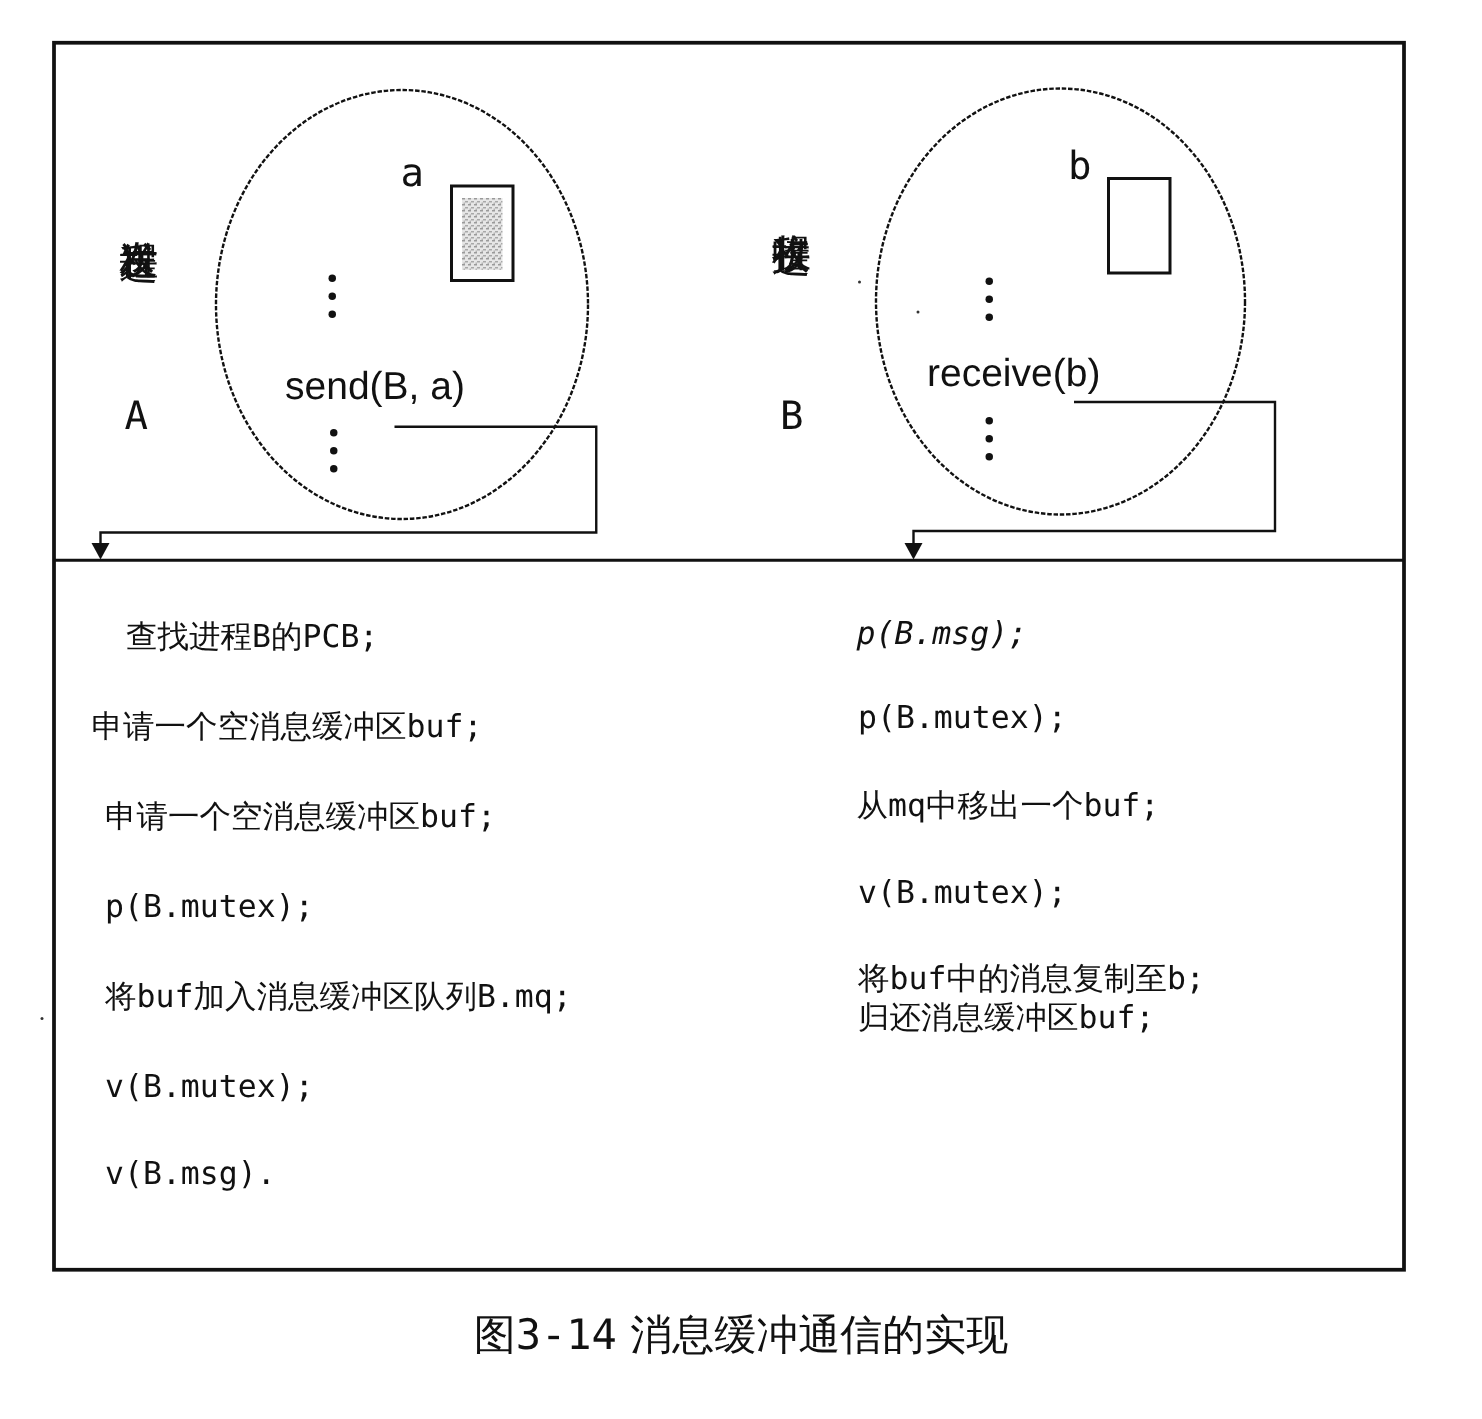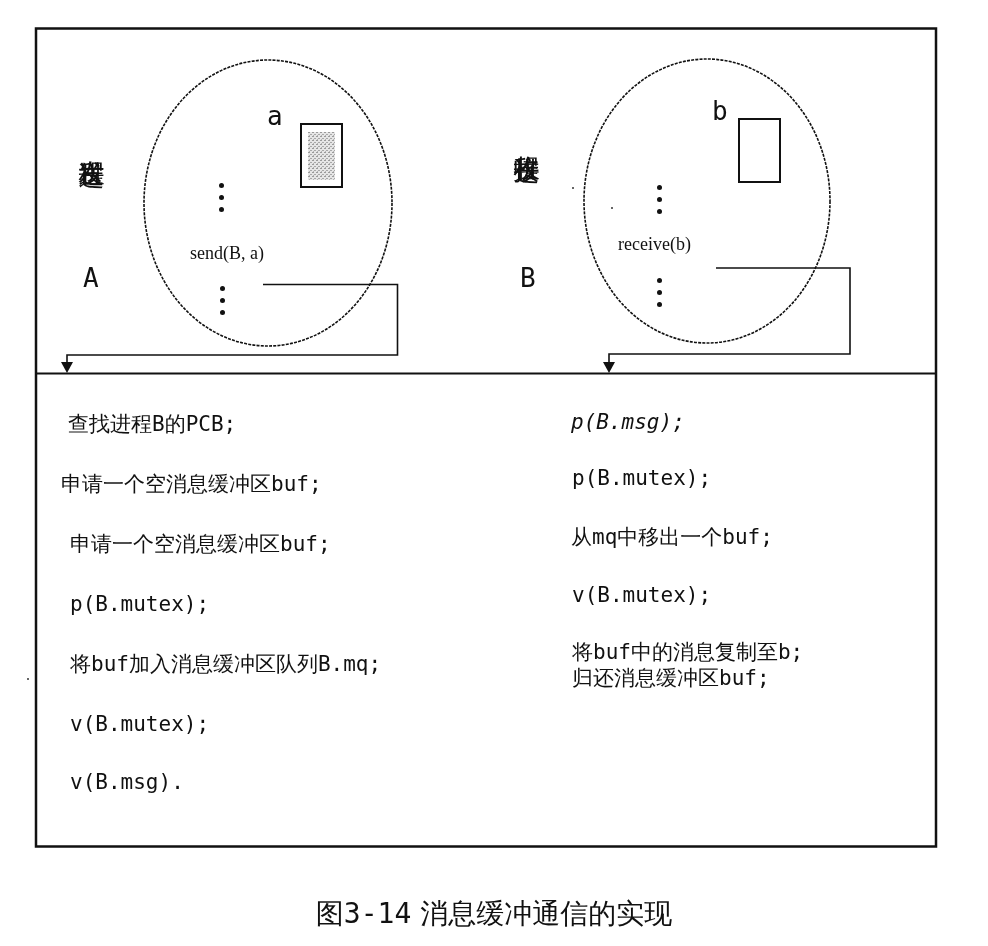--- a/index.html
+++ b/index.html
@@ -9,26 +9,26 @@
   .cjk { font-family: "DejaVu Sans", "Liberation Sans", sans-serif; }
   .vert { position: absolute; writing-mode: vertical-rl; text-orientation: upright;
           font-size: 26px; letter-spacing: 1px; line-height: 1; color: #111;
           font-family: "DejaVu Sans", "Liberation Sans", sans-serif; }
   .proc-letter { position: absolute; font-size: 26px; line-height: 1;
                  font-family: "DejaVu Sans Mono", "Liberation Mono", monospace; }
   .dots { position: absolute; width: 6px; }
   .dots span { display: block; width: 5px; height: 5px; background: #111; border-radius: 50%; margin-bottom: 7px; }
   .code-line { position: absolute; font-size: 21px; line-height: 1;
                font-family: "DejaVu Sans Mono", "Liberation Mono", monospace; white-space: nowrap; }
-  .call { position: absolute; font-size: 18px; line-height: 1;
-          font-family: Liberation Serif, serif; white-space: nowrap; text-align: right; }
+  .call { position: absolute; font-size: 26px; line-height: 1;
+          font-family: Liberation Sans, sans-serif; white-space: nowrap; text-align: right; }
   .varname { position: absolute; font-size: 26px; line-height: 1;
              font-family: "DejaVu Sans Mono", "Liberation Mono", monospace; }
   .caption { position: absolute; left: 0; width: 988px; top: 876px; text-align: center;
-             font-size: 28px; line-height: 1; font-family: "DejaVu Sans", "Liberation Sans", sans-serif; margin-top: 24px; }
+             font-size: 28px; line-height: 1; font-family: "DejaVu Sans", "Liberation Sans", sans-serif; }
   .caption span { font-family: "DejaVu Sans Mono", "Liberation Mono", monospace; }
 </style>
 </head>
 <body>
 
 <svg id="diagram-svg" width="988" height="946" viewBox="0 0 988 946" xmlns="http://www.w3.org/2000/svg">
   <defs>
     <pattern id="noise" width="4" height="4" patternUnits="userSpaceOnUse">
       <rect width="4" height="4" fill="#e6e6e6"></rect>
       <rect x="0" y="0" width="2" height="1" fill="#9a9a9a"></rect>
@@ -85,21 +85,21 @@
     <span></span>
 </div>
 <div class="call" style="left:618px; top:235px;">receive(b)</div>
 <div class="dots" style="left:657px; top:278px;">
   <span></span>
     <span></span>
     <span></span>
 </div>
 
 <div>
-  <div class="code-line" style="left:68px; top:414px;">查找进程B的PCB;</div>
+  <div class="code-line" style="left:84px; top:414px;">查找进程B的PCB;</div>
   <div class="code-line" style="left:61px; top:474px;">申请一个空消息缓冲区buf;</div>
   <div class="code-line" style="left:70px; top:534px;">申请一个空消息缓冲区buf;</div>
   <div class="code-line" style="left:70px; top:594px;">p(B.mutex);</div>
   <div class="code-line" style="left:70px; top:654px;">将buf加入消息缓冲区队列B.mq;</div>
   <div class="code-line" style="left:70px; top:714px;">v(B.mutex);</div>
   <div class="code-line" style="left:70px; top:772px;">v(B.msg).</div>
 </div>
 
 <div>
   <div class="code-line" style="left:571px; top:412px;font-style:italic;">p(B.msg);</div>

